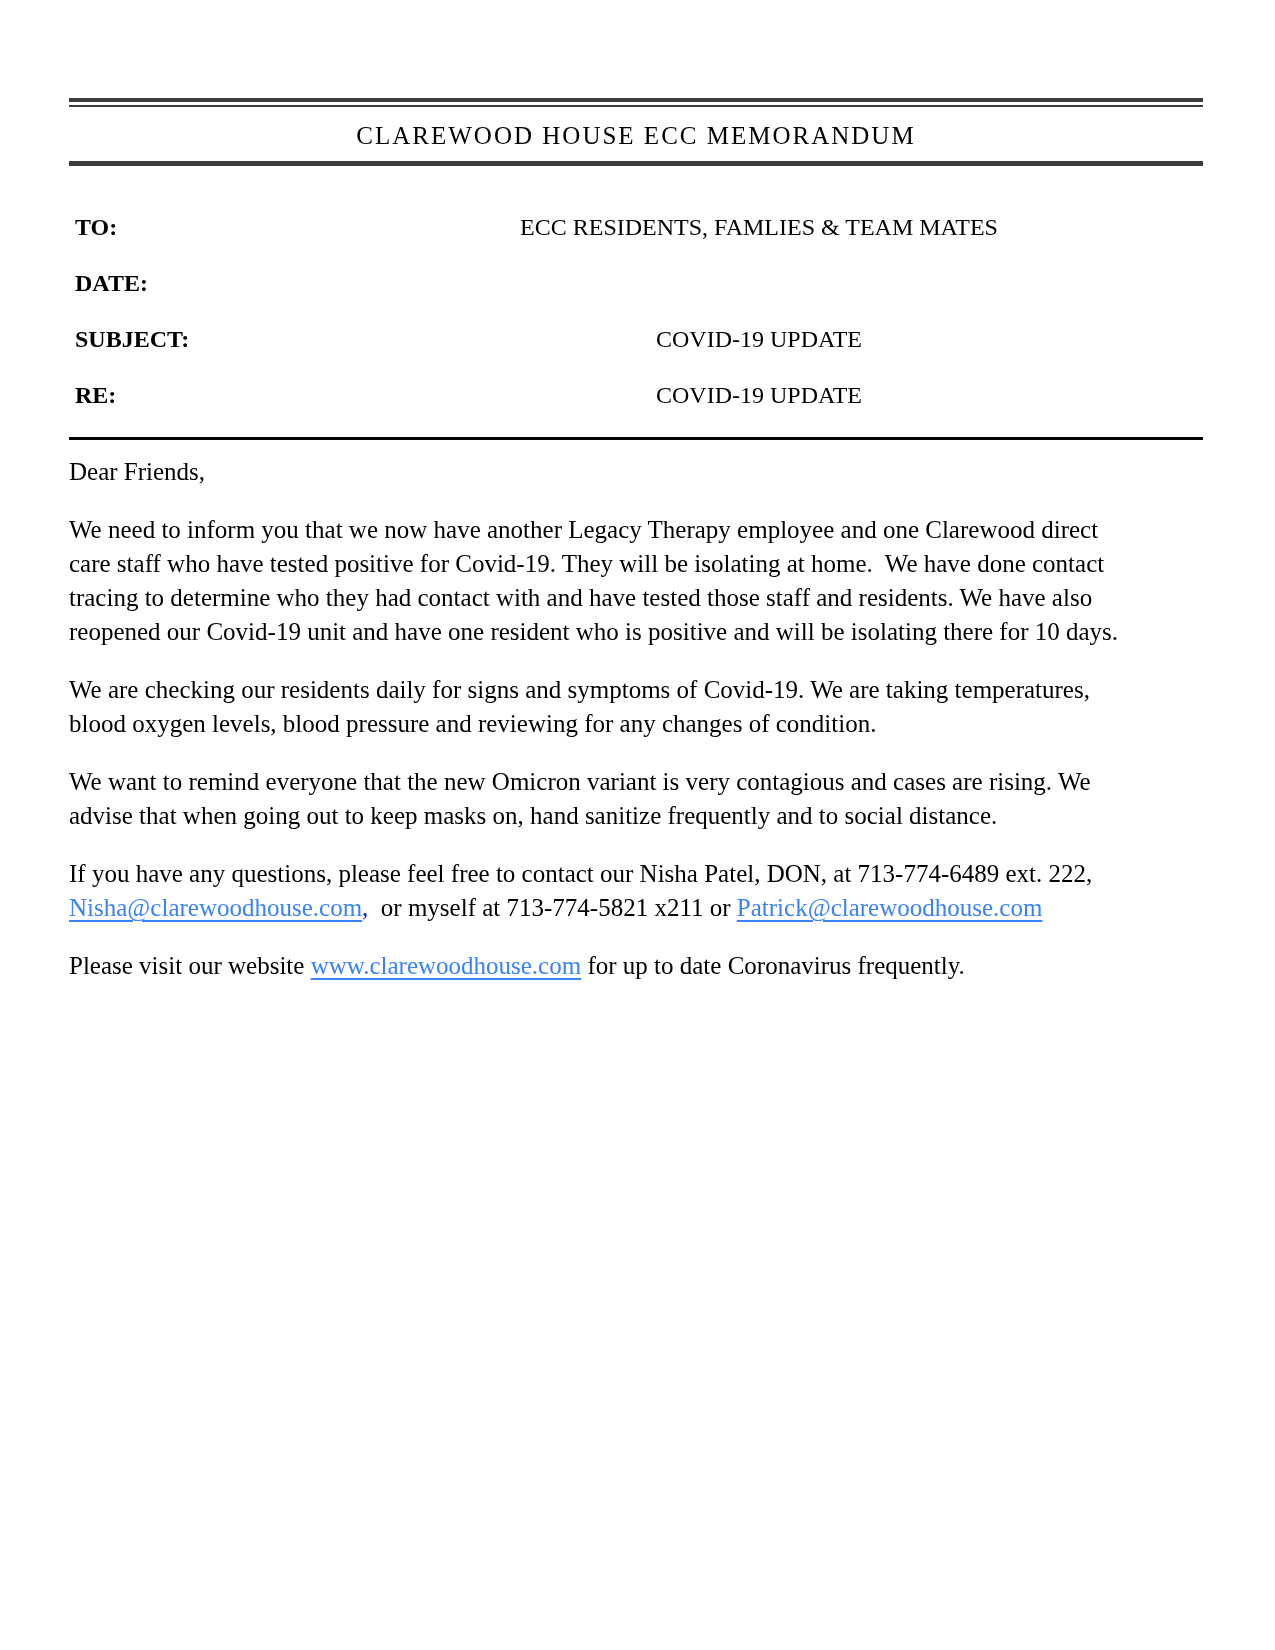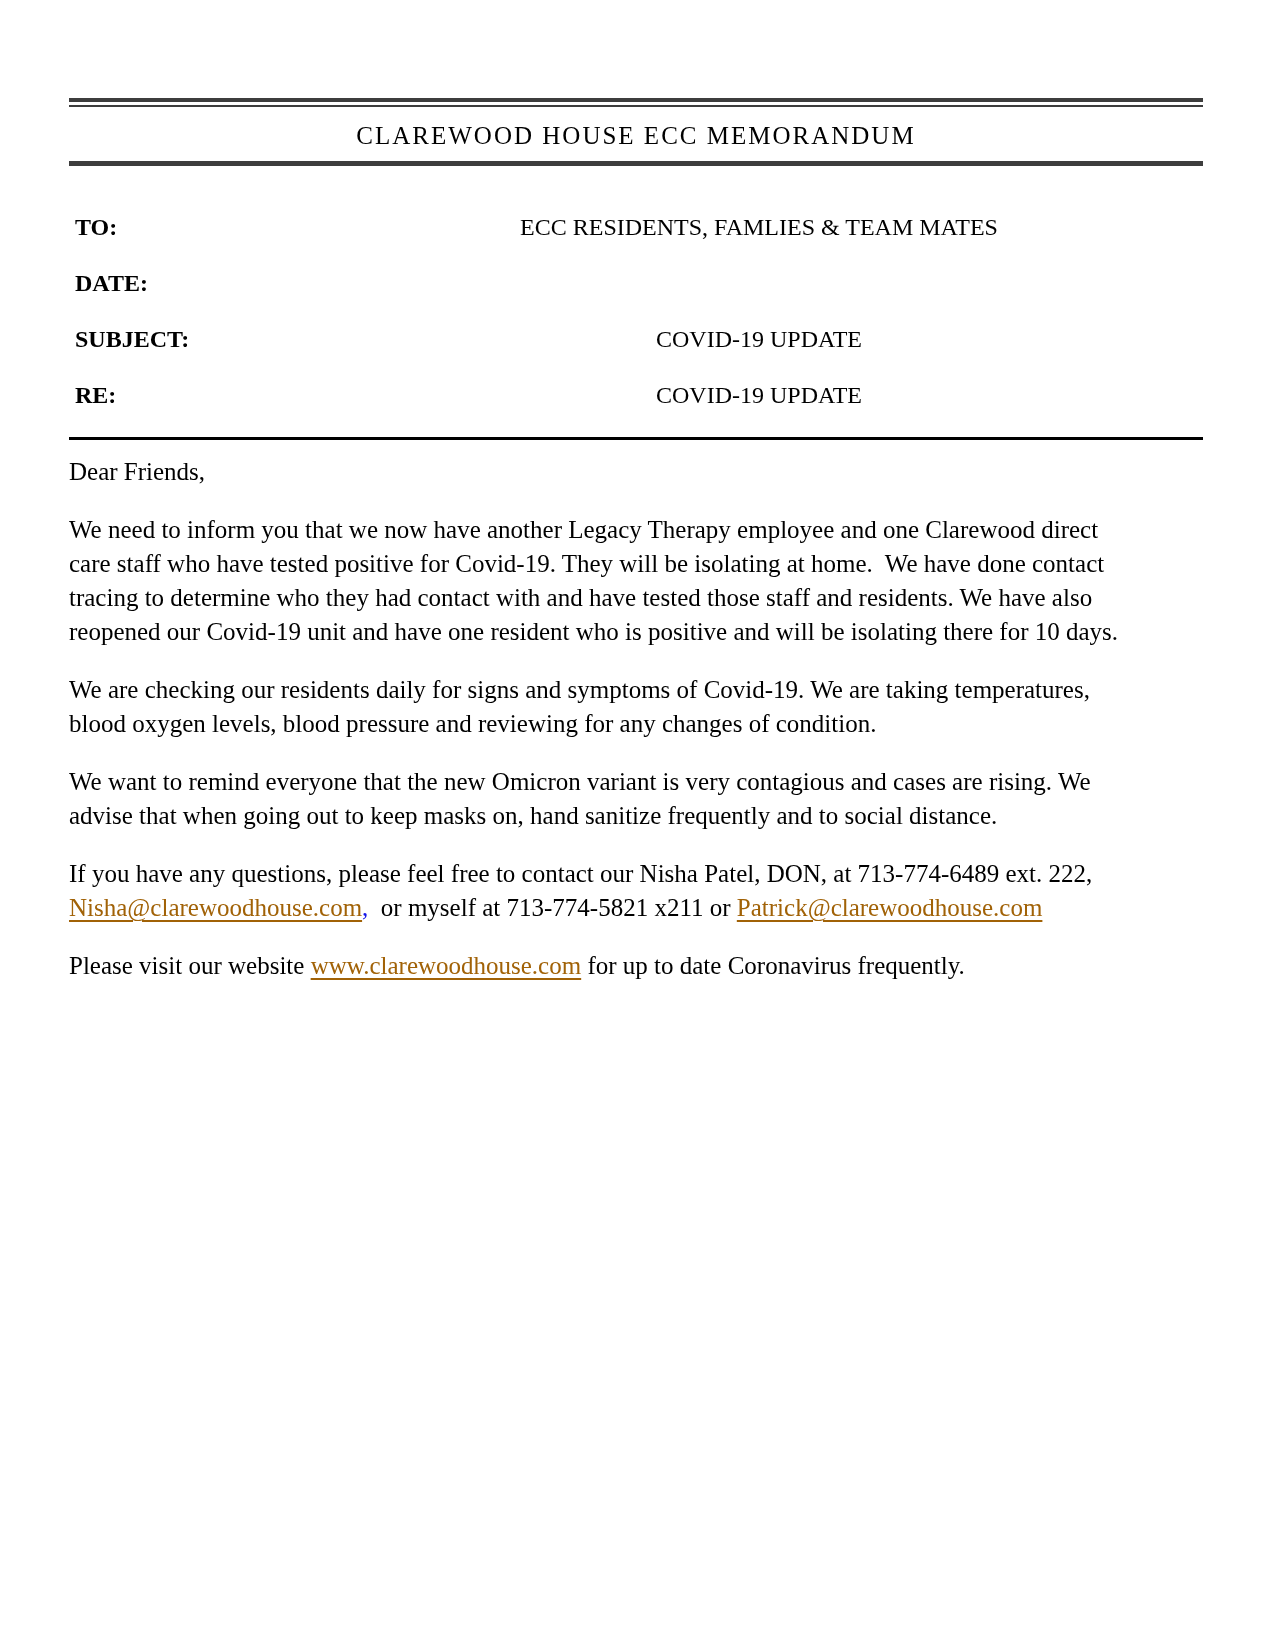--- a/index.html
+++ b/index.html
@@ -65,21 +65,21 @@
     margin: 15px 150px 0 69px;
     width: 1056px;
     font-size: 25px;
     line-height: 34px;
   }
   .memo-body p {
     margin: 0 0 24px 0;
     white-space: pre-wrap;
   }
   .link {
-    color: #a16207;
+    color: #3b82f6;
     text-decoration: underline;
     text-decoration-thickness: 2px;
     text-underline-offset: 4px;
     cursor: pointer;
   }
   .blue-comma { color: #1414e8; }
 </style>
 </head>
 <body>
 

